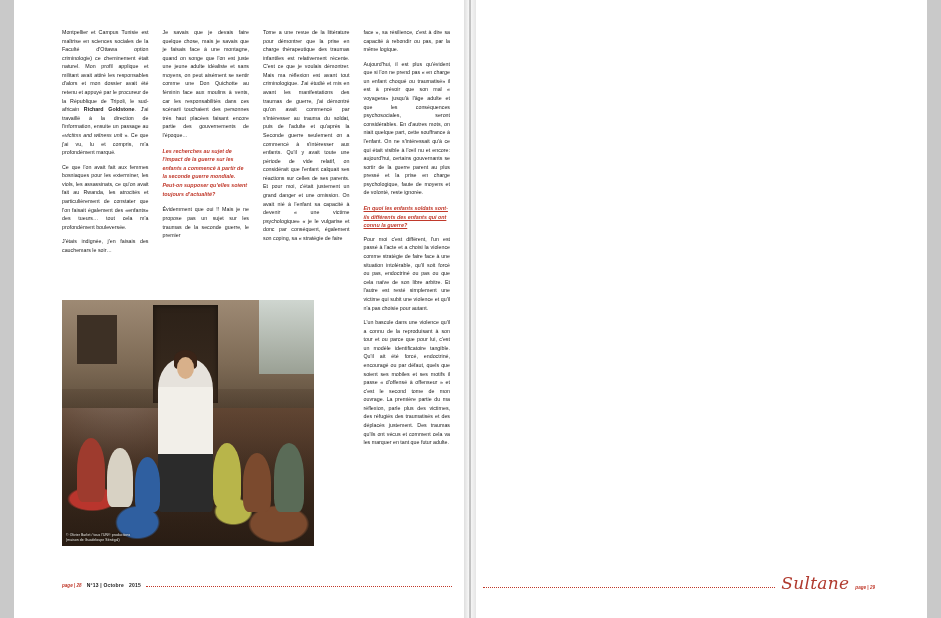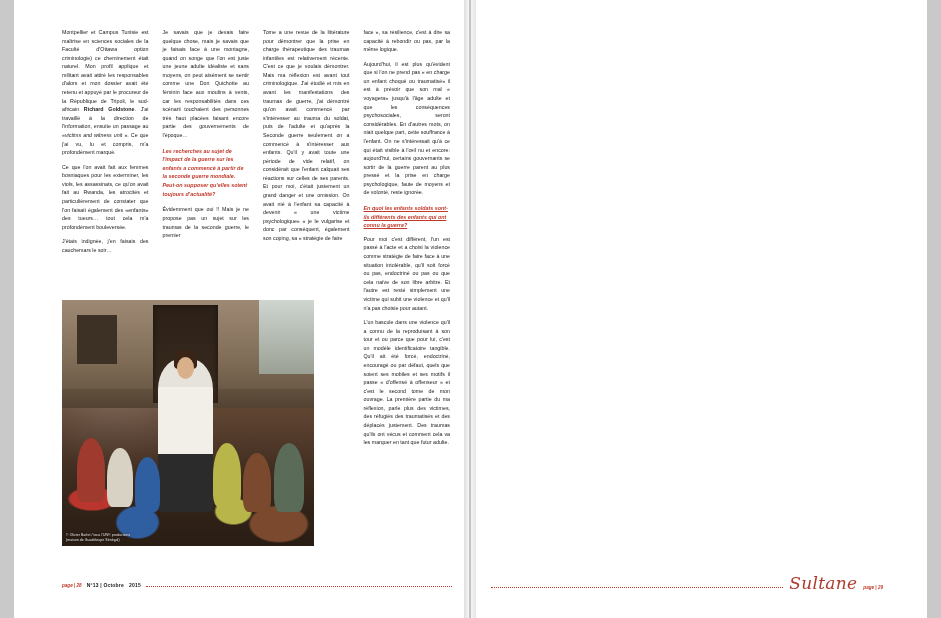--- a/index.html
+++ b/index.html
@@ -162,21 +162,21 @@
     position: absolute;
     left: 48px;
     bottom: 30px;
     width: 390px;
     display: flex;
     align-items: baseline;
     gap: 5px;
   }
   .footer-right {
     position: absolute;
-    right: 44px;
+    right: 52px;
     bottom: 26px;
     width: 392px;
     display: flex;
     align-items: flex-end;
     justify-content: flex-end;
     gap: 6px;
   }
   .folio {
     font-size: 4.6px;
     color: #c0392b;

